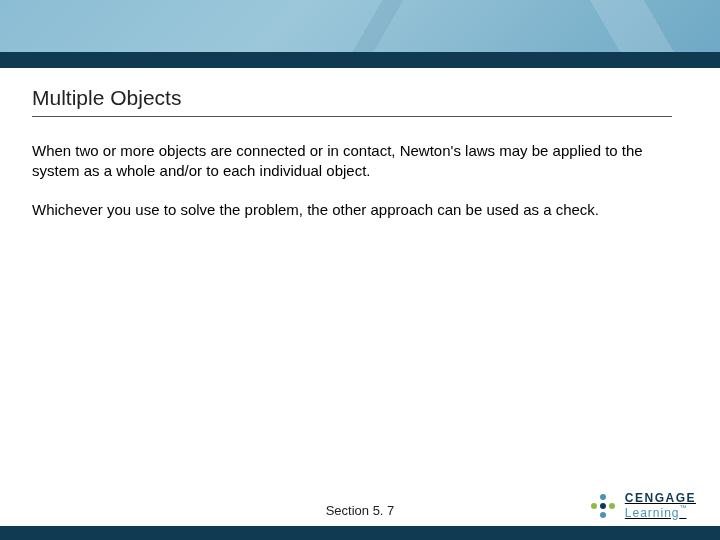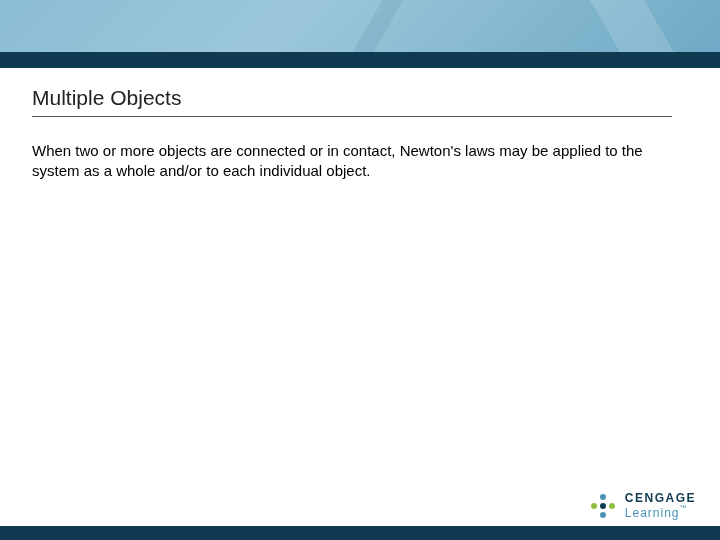--- a/index.html
+++ b/index.html
@@ -94,20 +94,21 @@
     width: 6px; height: 6px;
     border-radius: 50%;
   }
   .logo-mark .d1 { background:#4a93b5; top:2px; left:11px; }
   .logo-mark .d2 { background:#8dbf3f; top:11px; left:20px; }
   .logo-mark .d3 { background:#4a93b5; top:20px; left:11px; }
   .logo-mark .d4 { background:#8dbf3f; top:11px; left:2px; }
   .logo-mark .c  { background:#0f3a52; top:11px; left:11px; }
   .logo-text {
     line-height: 1;
+    text-decoration: underline;
   }
   .logo-text .l1 {
     font-size: 12px;
     letter-spacing: 1.5px;
     color: #0f3a52;
     font-weight: 700;
   }
   .logo-text .l2 {
     font-size: 12px;
     letter-spacing: 1px;
@@ -123,23 +124,25 @@
 </head>
 <body>
 
 <div class="header-band"></div>
 <div class="dark-bar"></div>
 
 <div class="content">
   <h1 class="title">Multiple Objects</h1>
   <hr class="title-rule">
   <p class="para">When two or more objects are connected or in contact, Newton's laws may be applied to the system as a whole and/or to each individual object.</p>
+  <p class="para">Whichever you use to solve the problem, the other approach can be used as a check.</p>
 </div>
 
 <div class="footer">
+  <div class="section-label">Section 5. 7</div>
   <div class="logo">
     <div class="logo-mark">
       <span class="d1"></span>
         <span class="d2"></span>
         <span class="d3"></span>
         <span class="d4"></span>
         <span class="c"></span>
     </div>
     <div class="logo-text">
       <div class="l1">CENGAGE</div>

